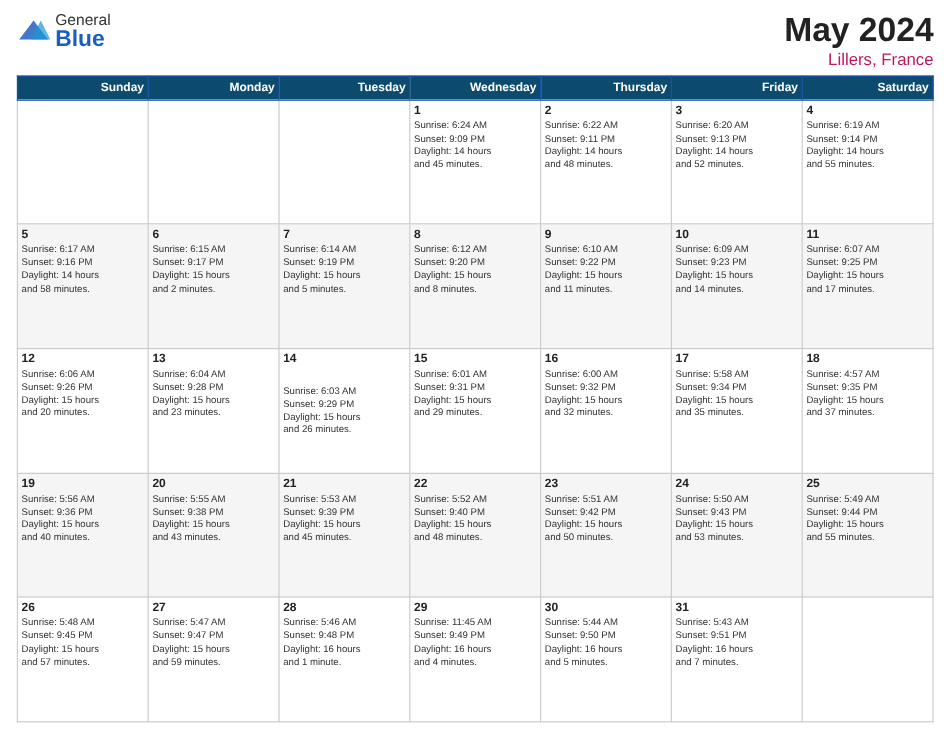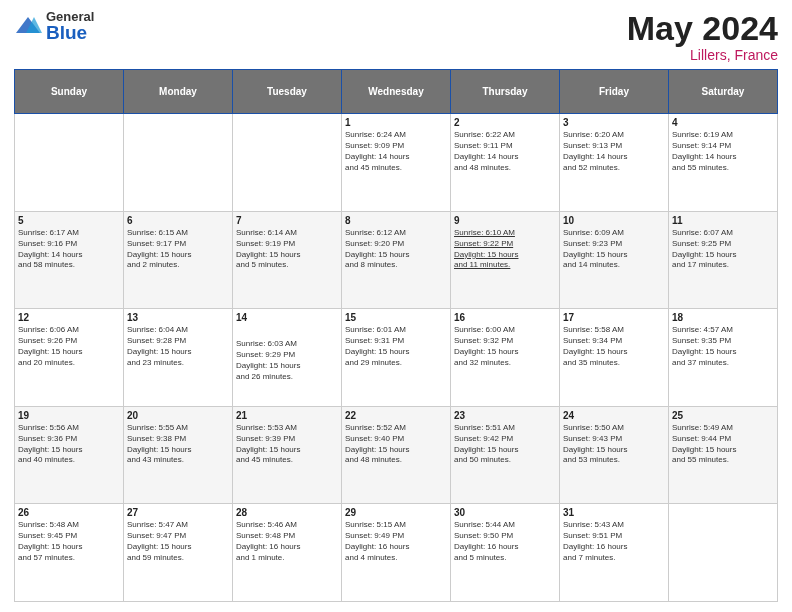--- a/index.html
+++ b/index.html
@@ -28,59 +28,59 @@
       align-items: center;
       gap: 4px;
     }
     .logo-text {
       display: flex;
       flex-direction: column;
       line-height: 1;
     }
     .logo-general {
       font-size: 13px;
-      font-weight: bold;
+      font-weight: normal;
       color: #333;
     }
     .logo-blue {
       font-size: 19px;
       font-weight: bold;
       color: #1a5fbf;
     }
     .logo-icon {
       width: 28px;
       height: 22px;
     }
     .title-block {
       text-align: right;
     }
     .title-main {
-      font-size: 34px;
+      font-size: 28px;
       font-weight: bold;
       color: #222;
       line-height: 1.1;
     }
     .title-sub {
       font-size: 14px;
       color: #be185d;
     }
     .calendar {
       flex: 1;
       border-collapse: collapse;
       width: 100%;
       font-size: 8.5px;
     }
     .calendar thead th {
-      background: #737373;
+      background: #0c4a6e;
       color: #fff;
       font-size: 10px;
       font-weight: bold;
-      padding: 16px 3px;
+      padding: 4px 3px;
       border: 1px solid #1a50a8;
-      text-align: center;
+      text-align: right;
     }
     .calendar tbody td {
       border: 1px solid #ccc;
       vertical-align: top;
       padding: 3px 3px;
       width: calc(100% / 7);
       height: 78px;
       background: #fff;
     }
     .calendar tbody tr:nth-child(even) td {
@@ -191,21 +191,21 @@
           </td>
           <td>
             <span class="day-num">8</span>
             <div class="day-info" style="white-space: pre-line;">Sunrise: 6:12 AM
 Sunset: 9:20 PM
 Daylight: 15 hours
 and 8 minutes.</div>
           </td>
           <td>
             <span class="day-num">9</span>
-            <div class="day-info" style="white-space: pre-line; text-decoration: underline;">Sunrise: 6:10 AM
+            <div class="day-info" style="white-space: pre-line;">Sunrise: 6:10 AM
 Sunset: 9:22 PM
 Daylight: 15 hours
 and 11 minutes.</div>
           </td>
           <td>
             <span class="day-num">10</span>
             <div class="day-info" style="white-space: pre-line;">Sunrise: 6:09 AM
 Sunset: 9:23 PM
 Daylight: 15 hours
 and 14 minutes.</div>
@@ -337,21 +337,21 @@
           </td>
           <td>
             <span class="day-num">28</span>
             <div class="day-info" style="white-space: pre-line;">Sunrise: 5:46 AM
 Sunset: 9:48 PM
 Daylight: 16 hours
 and 1 minute.</div>
           </td>
           <td>
             <span class="day-num">29</span>
-            <div class="day-info" style="white-space: pre-line;">Sunrise: 5:15 AM
+            <div class="day-info" style="white-space: pre-line;">Sunrise: 11:45 AM
 Sunset: 9:49 PM
 Daylight: 16 hours
 and 4 minutes.</div>
           </td>
           <td>
             <span class="day-num">30</span>
             <div class="day-info" style="white-space: pre-line;">Sunrise: 5:44 AM
 Sunset: 9:50 PM
 Daylight: 16 hours
 and 5 minutes.</div>

